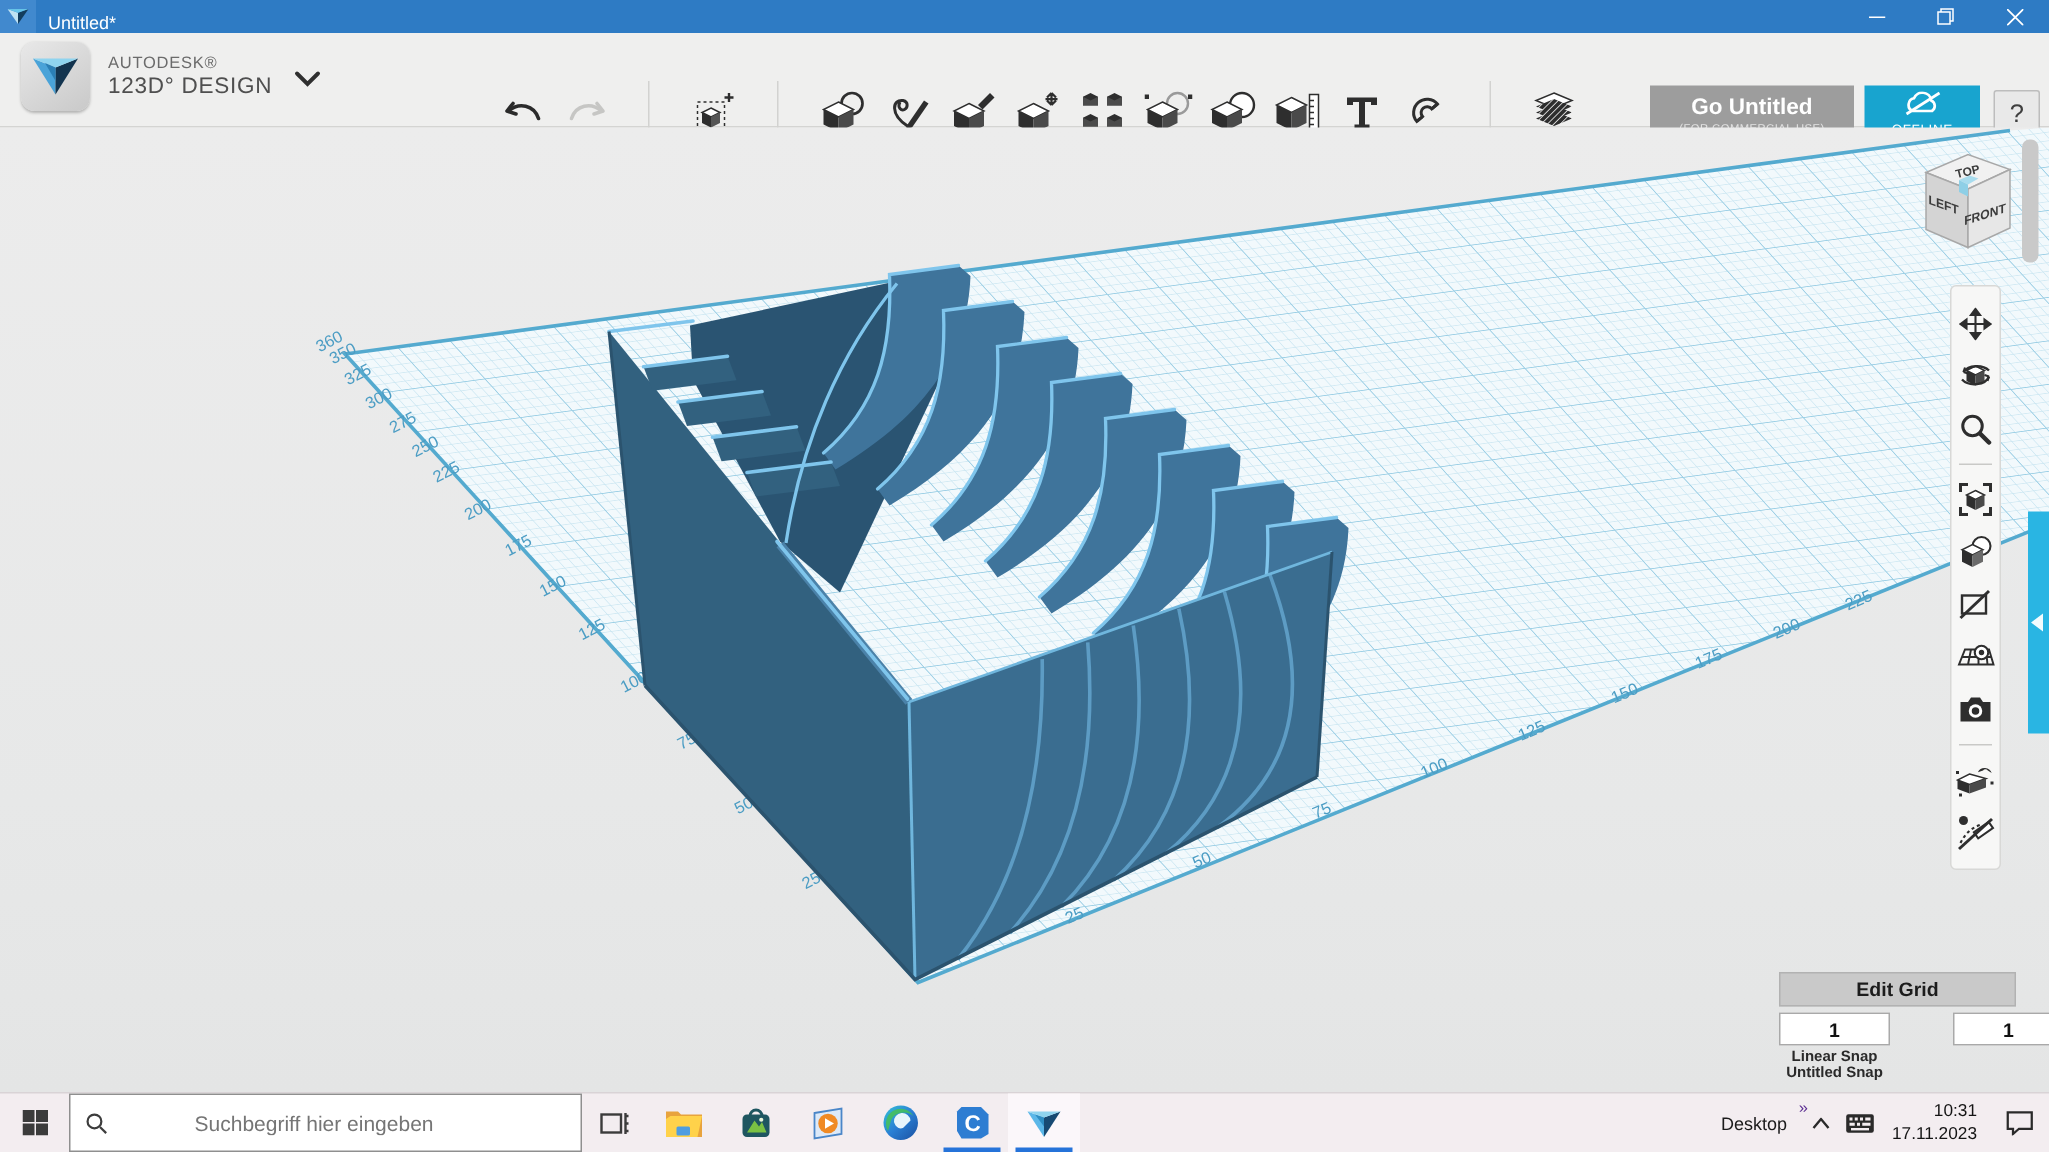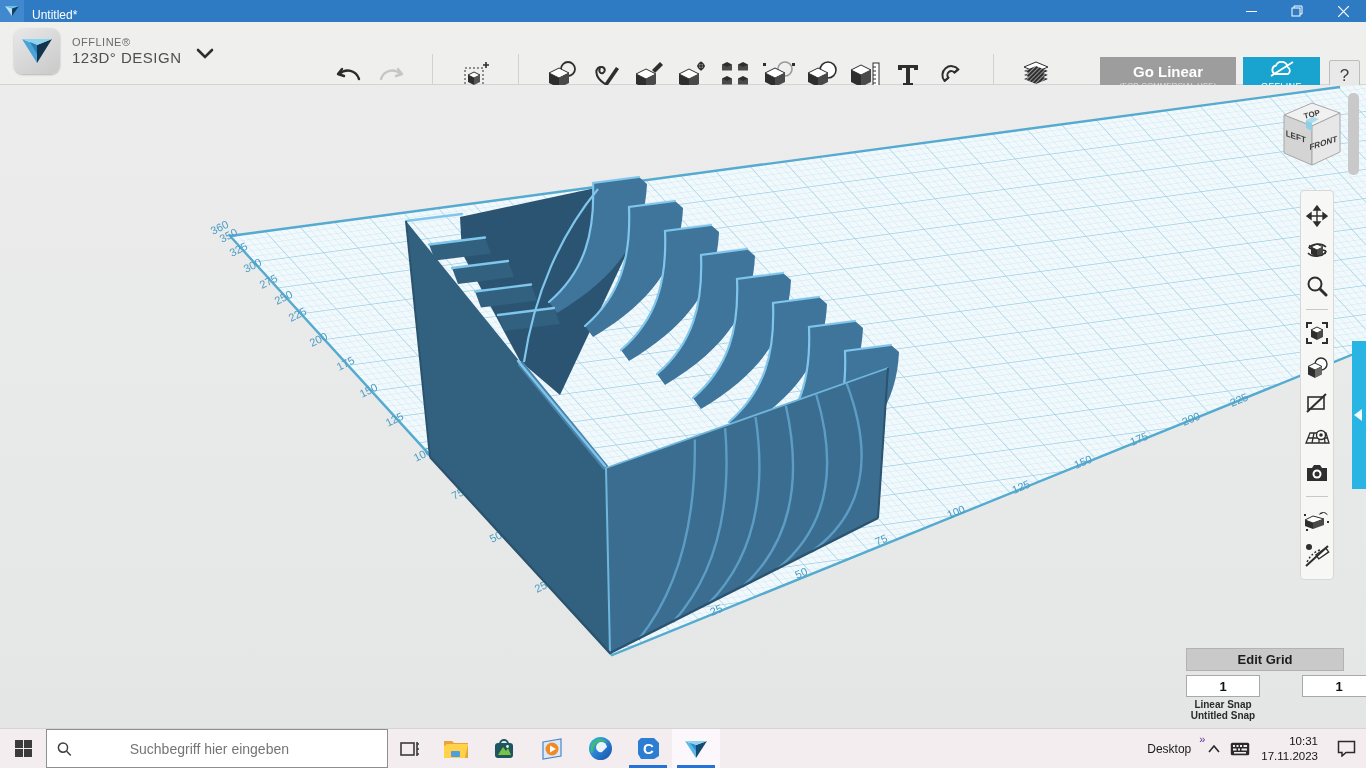--- a/index.html
+++ b/index.html
@@ -144,21 +144,21 @@
   <div id="brand">
     <div id="brand-tile">
       <svg width="32" height="28" viewBox="0 0 32 28">
         <polygon points="1,2 16,8 16,26" fill="#4aa3d8"></polygon>
         <polygon points="31,2 16,8 16,26" fill="#13344f"></polygon>
         <polygon points="1,2 31,2 16,8" fill="#8fd4ef"></polygon>
         <polygon points="9,5 16,8 16,17" fill="#2b7fb5"></polygon>
       </svg>
     </div>
     <div id="brand-text">
-      <div class="l1">OFFLINE®</div>
+      <div class="l1">AUTODESK®</div>
       <div class="l2">123D° DESIGN</div>
     </div>
   </div>
   <div id="brand-caret">
     <svg width="18" height="12" viewBox="0 0 18 12">
         <path d="M2 2 L9 9 L16 2" fill="none" stroke="#2f2f2f" stroke-width="2.6" stroke-linecap="round"></path>
       </svg>
   </div>
 
   <button class="tbtn" style="left:330px">
@@ -286,21 +286,21 @@
           </pattern>
         </defs>
       <polygon points="16,2 28,7 16,12 4,7" fill="#fff" stroke="#2e2e2e"></polygon>
       <polygon points="16,6 28,11 16,16 4,11" fill="url(#hatch)"></polygon>
       <polygon points="16,10 28,15 16,20 4,15" fill="url(#hatch)"></polygon>
       <polygon points="16,14 28,19 16,24 4,19" fill="url(#hatch)"></polygon>
     </svg>
   </button>
 
   <button id="go-premium">
-    <span class="gp1">Go Linear</span>
+    <span class="gp1">Go Untitled</span>
     <span class="gp2">(FOR COMMERCIAL USE)</span>
   </button>
   <button id="offline-btn">
     <svg width="28" height="16" viewBox="0 0 28 16">
       <path d="M7 13 A4.5 4.5 0 0 1 8 4.5 A6 6 0 0 1 19.5 6 A4 4 0 0 1 20 13 Z" fill="none" stroke="#fff" stroke-width="1.8"></path>
       <path d="M3 15 L25 1" stroke="#fff" stroke-width="1.8"></path>
     </svg>
     <span class="ol">OFFLINE</span>
   </button>
   <button id="help-btn">?</button>

